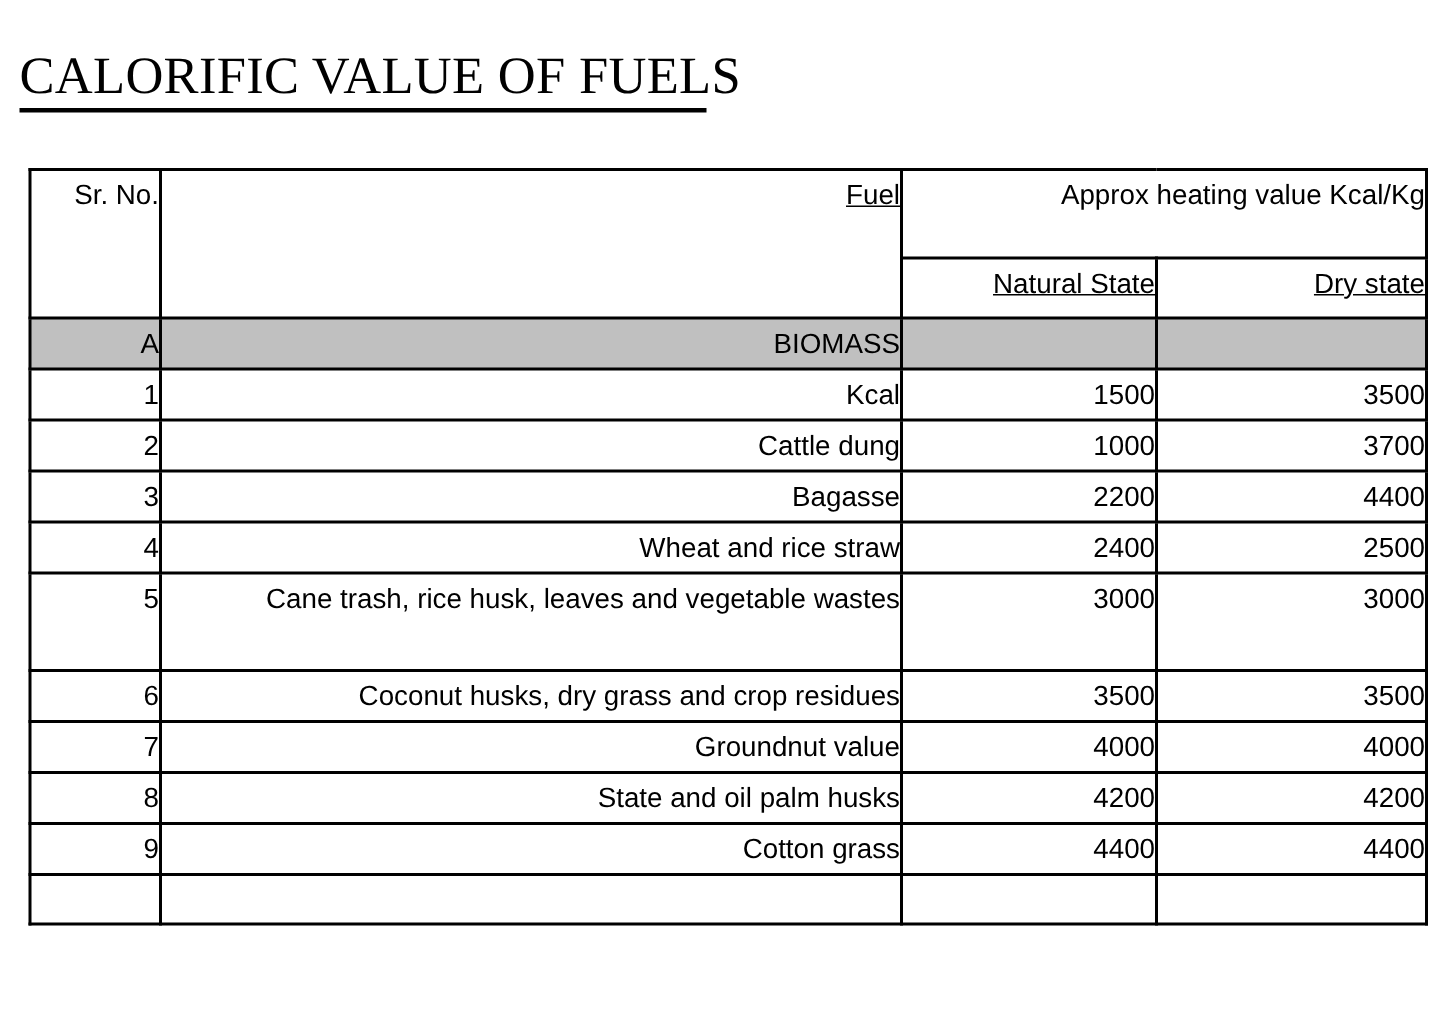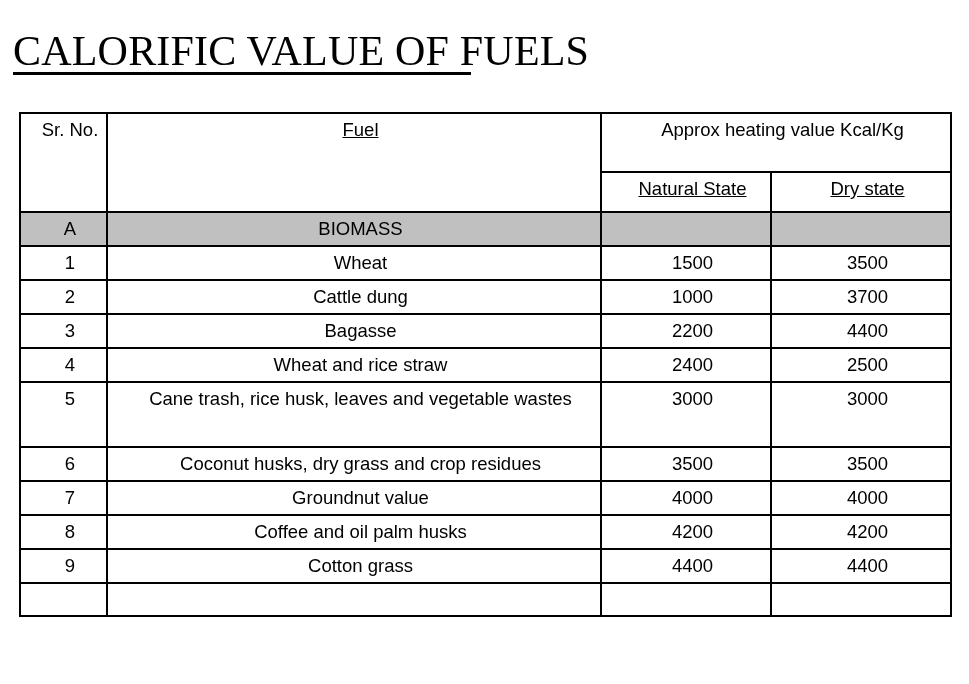--- a/index.html
+++ b/index.html
@@ -16,21 +16,21 @@
     color: #000000;
     -webkit-font-smoothing: antialiased;
   }
 
   
   #doc-title {
     position: absolute;
     left: 13px;
     top: 31px;
     font-family: "Liberation Serif", serif;
-    font-size: 42px;
+    font-size: 35px;
     font-weight: normal;
     line-height: 40px;
     letter-spacing: 0.2px;
     white-space: nowrap;
     color: #000000;
   }
   #doc-title-underline {
     position: absolute;
     left: 13px;
     top: 72px;
@@ -49,21 +49,21 @@
   table#fuel-table {
     border-collapse: collapse;
     table-layout: fixed;
     width: 931px;
     font-size: 18.5px;
   }
   table#fuel-table td, table#fuel-table th {
     border: 2px solid #000000;
     padding: 3px 0 4px 13px;
     vertical-align: top;
-    text-align: center;
+    text-align: right;
     font-weight: normal;
     line-height: 25px;
     color: #000000;
   }
   
   col.c-sr   { width: 87px; }
   col.c-fuel { width: 494px; }
   col.c-nat  { width: 170px; }
   col.c-dry  { width: 180px; }
 
@@ -119,21 +119,21 @@
     </thead>
     <tbody id="fuel-table-body">
         <tr class="group-row">
           <td>A</td>
           <td>BIOMASS</td>
           <td></td>
           <td></td>
         </tr>
         <tr class="data-row">
           <td>1</td>
-          <td>Wheat</td>
+          <td>Kcal</td>
           <td>1500</td>
           <td>3500</td>
         </tr>
         <tr class="data-row">
           <td>2</td>
           <td>Cattle dung</td>
           <td>1000</td>
           <td>3700</td>
         </tr>
         <tr class="data-row">
@@ -161,21 +161,21 @@
           <td>3500</td>
         </tr>
         <tr class="data-row">
           <td>7</td>
           <td>Groundnut value</td>
           <td>4000</td>
           <td>4000</td>
         </tr>
         <tr class="data-row">
           <td>8</td>
-          <td>Coffee and oil palm husks</td>
+          <td>State and oil palm husks</td>
           <td>4200</td>
           <td>4200</td>
         </tr>
         <tr class="data-row">
           <td>9</td>
           <td>Cotton grass</td>
           <td>4400</td>
           <td>4400</td>
         </tr>
         <tr class="blank-row">

